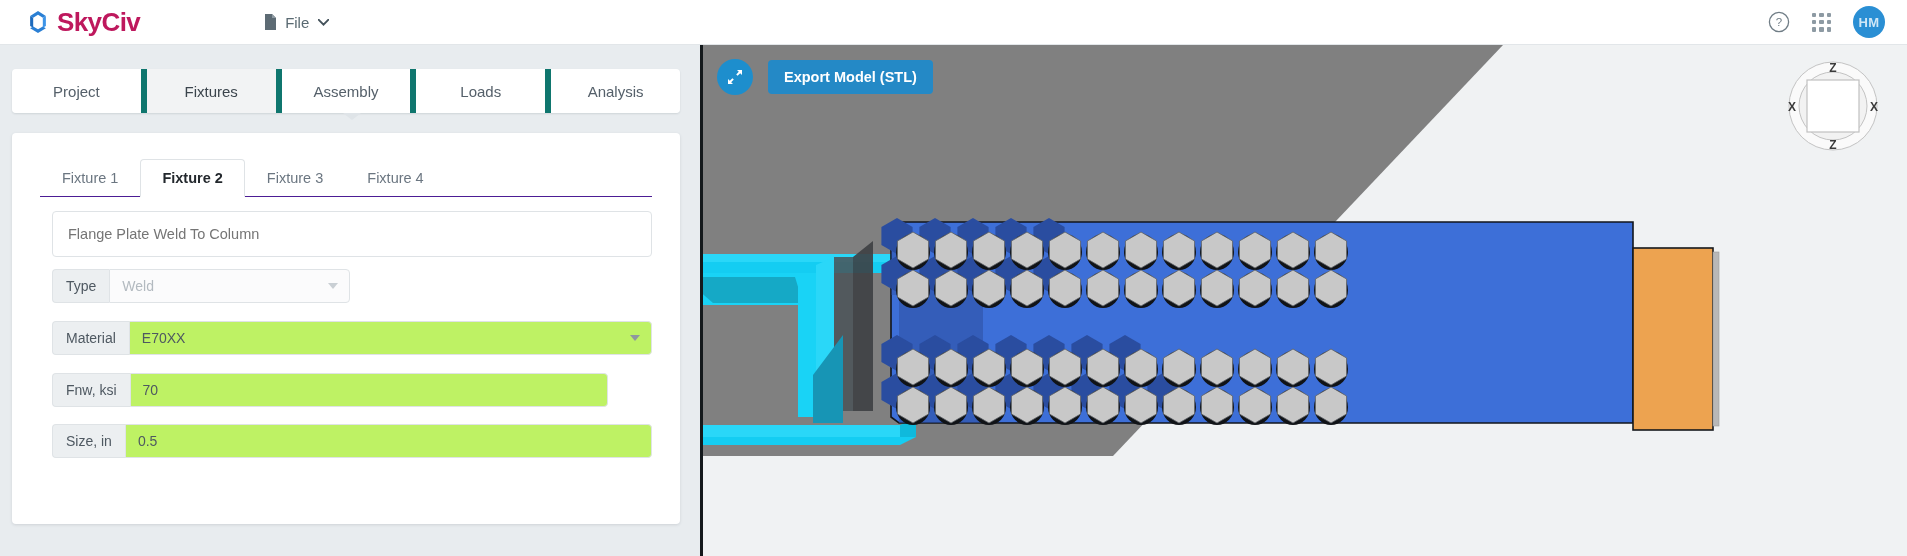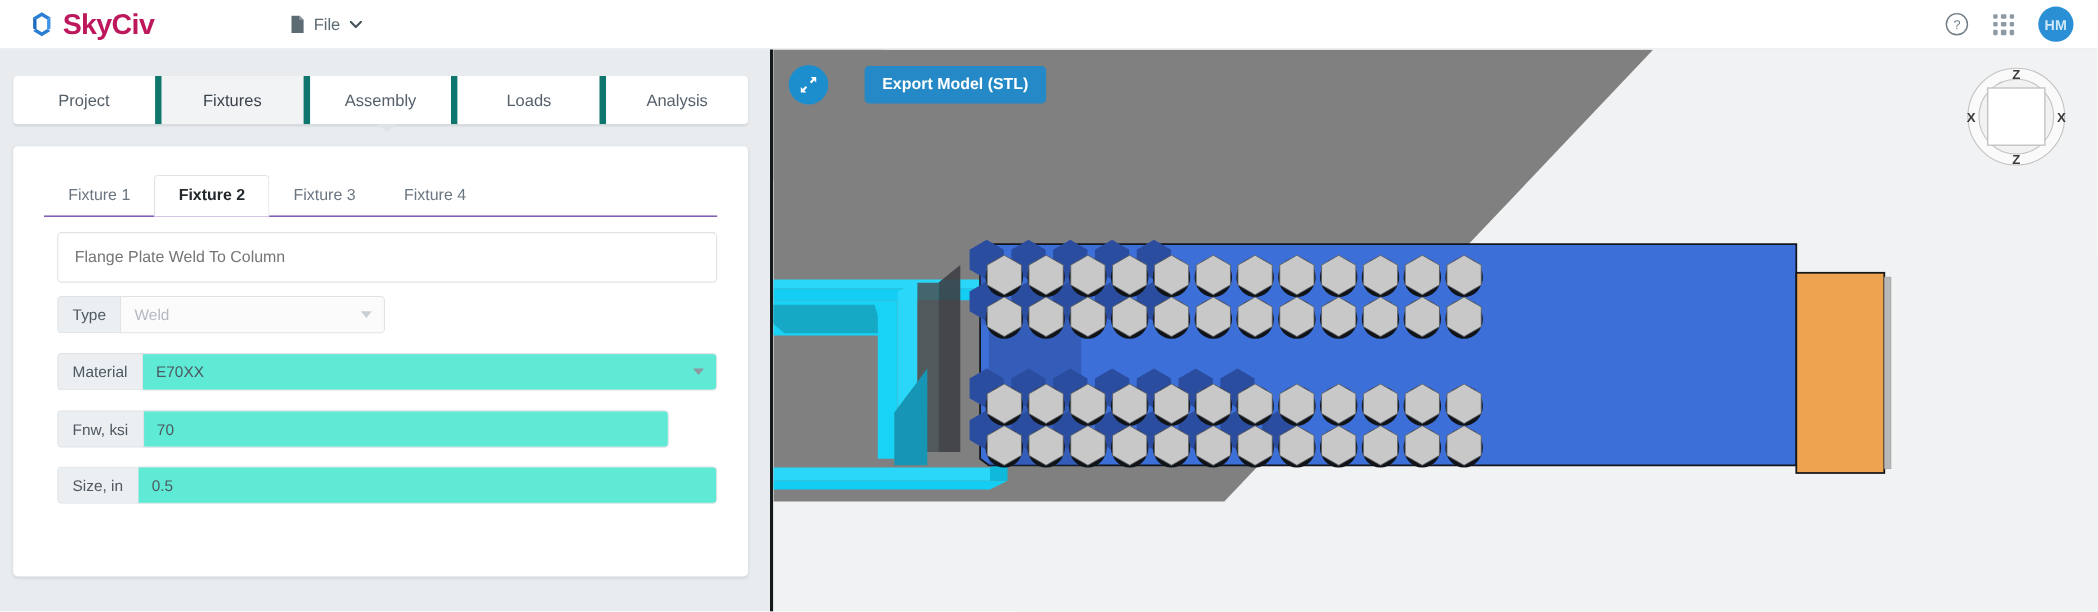--- a/index.html
+++ b/index.html
@@ -105,21 +105,21 @@
     position: absolute; left: 40px; height: 34px;
     display: flex; align-items: stretch;
   }
   .field-label {
     background: #eceff1; border: 1px solid #dfe3e6; border-right: none;
     border-radius: 4px 0 0 4px; display: flex; align-items: center;
     padding: 0 13px; font-size: 14px; color: #4e5861; white-space: nowrap;
   }
   .field-control {
     flex: 1; border: 1px solid #dfe3e6; border-radius: 0 4px 4px 0;
-    background: #5eead4; display: flex; align-items: center;
+    background: #bef264; display: flex; align-items: center;
     padding: 0 12px; font-size: 14px; color: #4e5861; position: relative;
   }
   .field-control.disabled { background: #fbfbfc; color: #b3bac0; }
   .sel-caret {
     position: absolute; right: 11px; top: 50%; margin-top: -3px;
     width: 0; height: 0;
     border-left: 5px solid transparent; border-right: 5px solid transparent;
     border-top: 6px solid #8e979f;
   }
   .sel-caret.dim { border-top-color: #c9cfd4; }
@@ -138,21 +138,21 @@
   
   .viewport {
     position: absolute; left: 703px; top: 45px;
     width: 1204px; height: 511px;
     background: #f0f2f3; overflow: hidden;
   }
   .vp-svg { position: absolute; left: 0; top: 0; width: 1204px; height: 511px; }
 
   .vp-toolbar {
     position: absolute; left: 14px; top: 14px;
-    display: flex; align-items: center; gap: 33px; z-index: 5;
+    display: flex; align-items: center; gap: 15px; z-index: 5;
   }
   .fs-btn {
     width: 36px; height: 36px; border-radius: 50%; background: #1d8ecd;
     display: flex; align-items: center; justify-content: center; cursor: pointer;
   }
   .export-btn {
     height: 34px; background: #2489c6; color: #fff; border: none;
     border-radius: 4px; padding: 0 16px; font-size: 14.5px; font-weight: bold;
     cursor: pointer; font-family: "Liberation Sans", sans-serif;
   }

